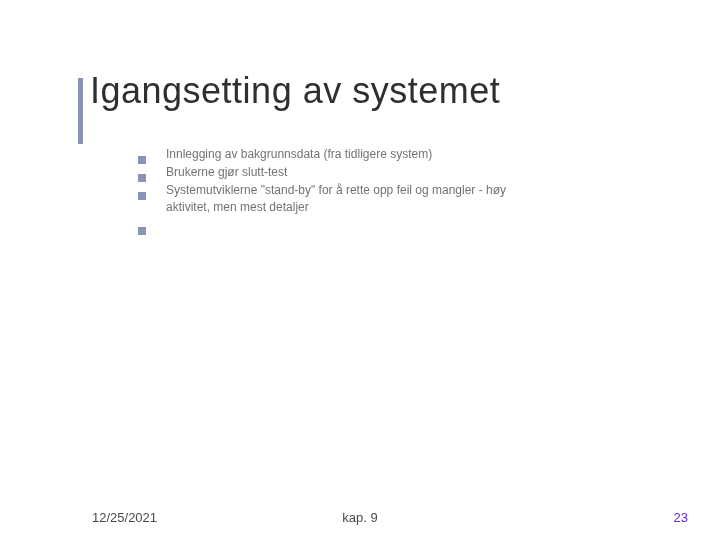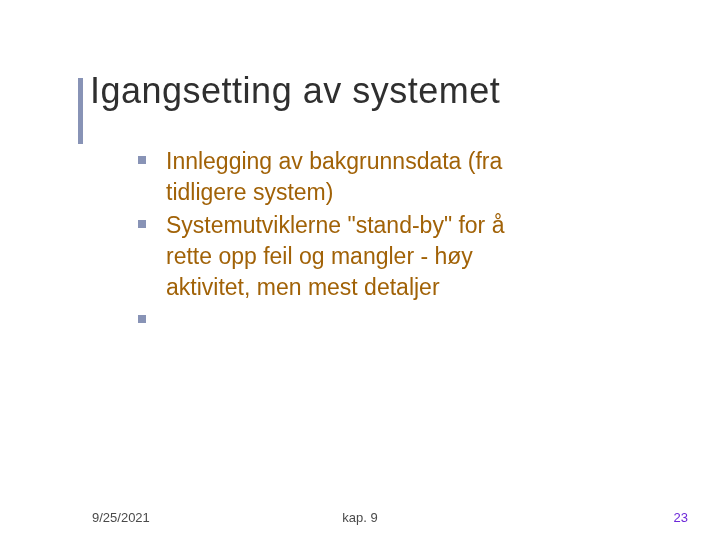--- a/index.html
+++ b/index.html
@@ -33,23 +33,23 @@
     letter-spacing: 0.5px;
     font-family: Verdana, Geneva, sans-serif;
   }
   .bullets {
     list-style: none;
     margin-left: 48px;
     margin-right: 20px;
   }
   .bullets li {
     position: relative;
-    font-size: 23px;
+    font-size: 12px;
     line-height: 1.35;
-    color: #a16207;
+    color: #737373;
     margin-bottom: 2px;
     padding-left: 28px;
   }
   .bullets li .sq {
     position: absolute;
     left: 0;
     top: 10px;
     width: 8px;
     height: 8px;
     background: #8893b6;
@@ -73,25 +73,29 @@
   <div class="accent-bar"></div>
   <h1 class="title">Igangsetting av systemet</h1>
 
   <ul class="bullets">
     <li>
       <span class="sq"></span>
       <span>Innlegging av bakgrunnsdata (fra tidligere system)</span>
     </li>
     <li>
       <span class="sq"></span>
+      <span>Brukerne gjør slutt-test</span>
+    </li>
+    <li>
+      <span class="sq"></span>
       <span>Systemutviklerne "stand-by" for å rette opp feil og mangler - høy aktivitet, men mest detaljer</span>
     </li>
     <li>
       <span class="sq"></span>
     </li>
   </ul>
 
   <div class="footer">
-    <span class="date">9/25/2021</span>
+    <span class="date">12/25/2021</span>
     <span class="chapter">kap. 9</span>
     <span class="pagenum">23</span>
   </div>
 </div>
 
 </body></html>

